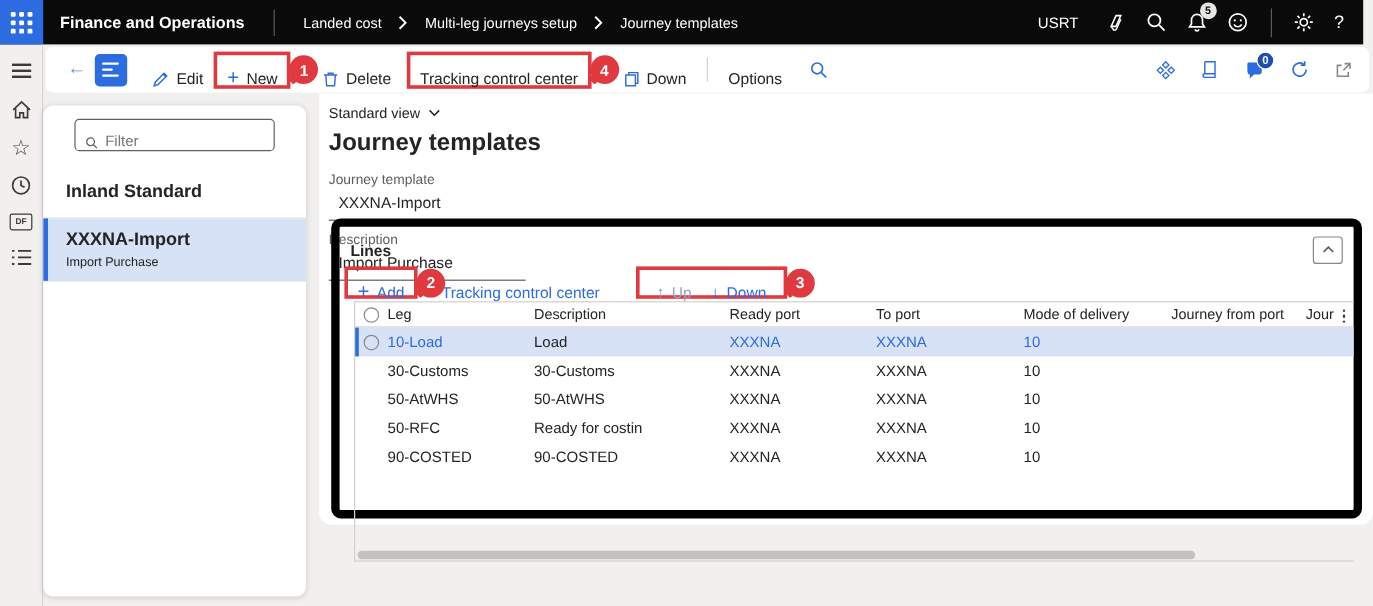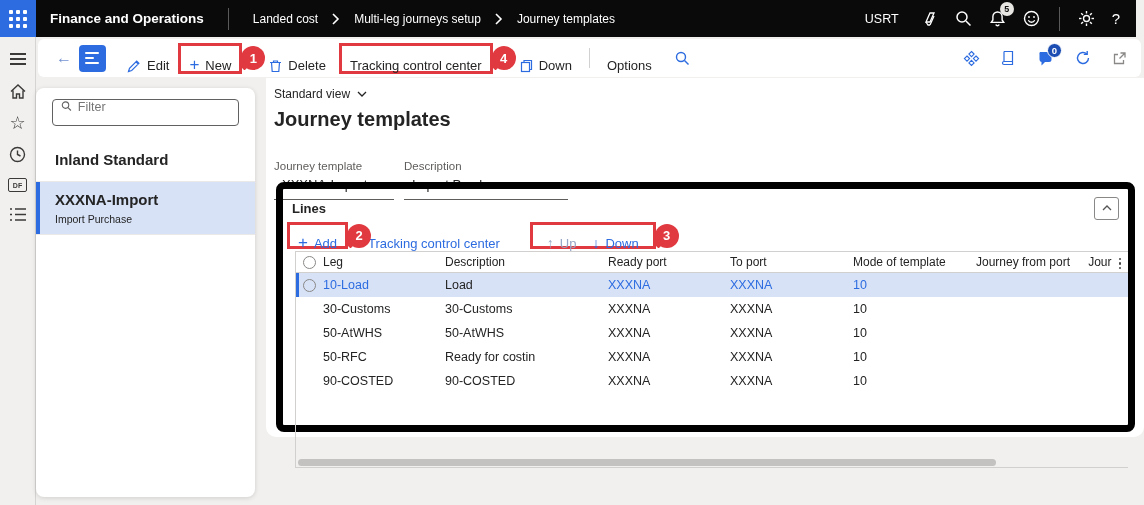--- a/index.html
+++ b/index.html
@@ -47,33 +47,33 @@
   .chat-badge { position:absolute; top:-7px; right:-8px; width:15px; height:15px; border-radius:50%; background:#1b4db3; color:#fff; font-size:9.5px; font-weight:bold; display:flex; align-items:center; justify-content:center; border:1.5px solid #fff; }
   .popout { color:#8a8886; }
 
   
   .red-box { border:3px solid #e0393f; display:flex; align-items:center; position:relative; height:31px; padding:0 6px; }
   .badge { position:absolute; right:-26px; top:50%; transform:translateY(-50%); width:24px; height:24px; background:#e0393f; border-radius:50%; color:#fff; font-size:13px; font-weight:bold; display:flex; align-items:center; justify-content:center; z-index:6; }
   .badge::before { content:""; position:absolute; left:0; bottom:1px; width:7px; height:7px; background:#e0393f; transform:rotate(45deg); border-radius:1px; z-index:-1; }
 
   
   .leftcard { position:absolute; left:36px; top:88px; width:219px; height:409px; background:#fff; border-radius:8px; box-shadow:0 1px 5px rgba(0,0,0,.14); overflow:hidden; }
-  .filterbox { margin:11px 16px 13px; height:27px; border:1px solid #616161; border-radius:4px; display:flex; align-items:flex-start; padding:0 8px; gap:6px; color:#616161; }
+  .filterbox { margin:11px 26px 13px; height:27px; border:1px solid #616161; border-radius:4px; display:flex; align-items:flex-end; padding:0 8px; gap:6px; color:#616161; }
   .filterbox input { border:none; outline:none; font-size:12.5px; width:100%; font-family:inherit; background:transparent; }
   .litem { padding:12px 16px 13px 19px; border-bottom:1px solid #ebe9e7; cursor:pointer; }
   .litem .t { font-size:15px; font-weight:bold; }
   .litem .s { font-size:10.5px; margin-top:5px; }
   .litem.selected { background:#d7e2f7; position:relative; padding:9px 16px 9px 19px; }
   .litem.selected::before { content:""; position:absolute; left:0; top:0; bottom:0; width:4px; background:#2d6ce0; }
 
   
   .maincard { position:absolute; left:266px; top:78px; right:0; height:359px; background:#fff; border-radius:0 0 10px 10px; padding:9px 0 0 8px; }
   .viewsel { font-size:12px; display:flex; align-items:center; gap:7px; cursor:pointer; width:max-content; }
   .pagetitle { font-size:20px; font-weight:bold; margin-top:7px; }
-  .fields { display:flex; gap:10px; margin-top:29px; }
+  .fields { display:flex; gap:10px; margin-top:13px;flex-direction:column; }
   .flabel { font-size:11.5px; color:#605e5c; }
   .fvalue { font-size:13px; padding:5px 0 7px 8px; border-bottom:1px solid #5f5d5b; cursor:text; }
   .f1 { width:120px; } .f2 { width:164px; }
 
   
   .linescard { position:absolute; left:10px; right:9px; top:104px; bottom:5px; border:7px solid #000000; border-radius:8px; }
   .lines-head { display:flex; justify-content:space-between; align-items:center; padding:7px 9px 0 9px; height:31px; }
   .lines-title { font-size:13px; font-weight:bold; }
   .collapse-btn { width:25px; height:23px; border:1px solid #8a8886; border-radius:3px; background:#fff; display:flex; align-items:center; justify-content:center; color:#444; cursor:pointer; }
   .ltb { display:flex; align-items:center; height:31px; padding-left:4px; font-size:13px; color:#2d6ce0; }
@@ -376,21 +376,21 @@
       </span>
     </div>
 
     <div class="grid">
       <div class="grow head">
         <span class="circle"></span>
         <span>Leg</span>
         <span>Description</span>
         <span>Ready port</span>
         <span>To port</span>
-        <span>Mode of template</span>
+        <span>Mode of delivery</span>
         <span>Journey from port</span>
         <span class="lastcol">
           <span>Jour</span>
           <span class="dots3">
               <i></i>
               <i></i>
               <i></i>
             </span>
         </span>
       </div>

